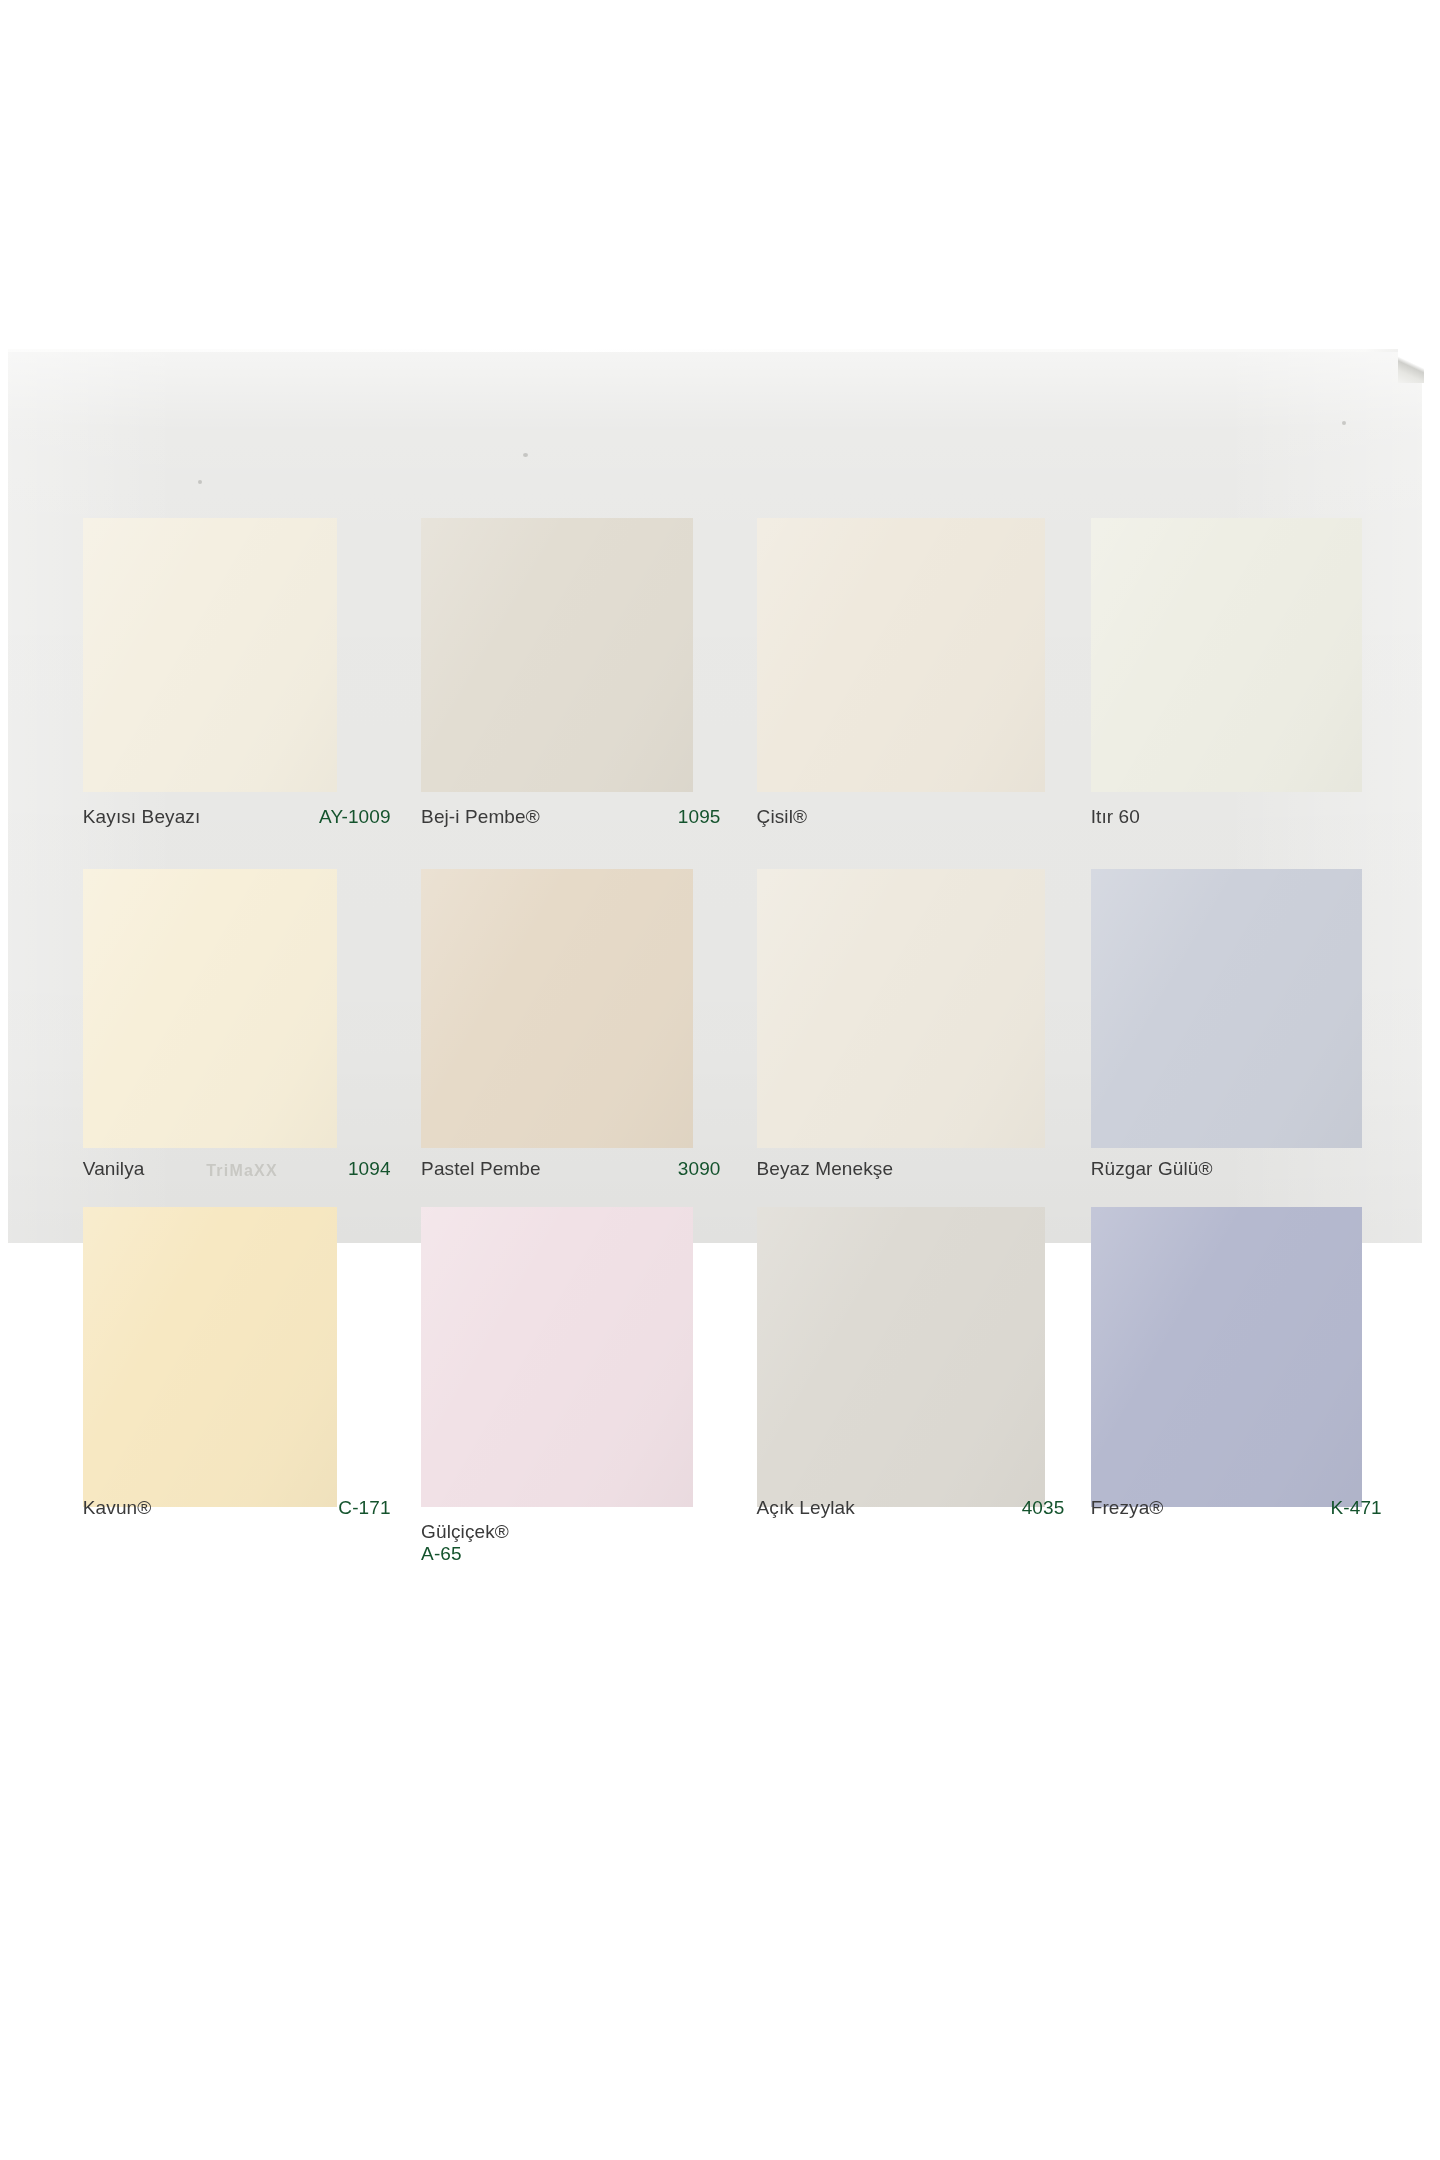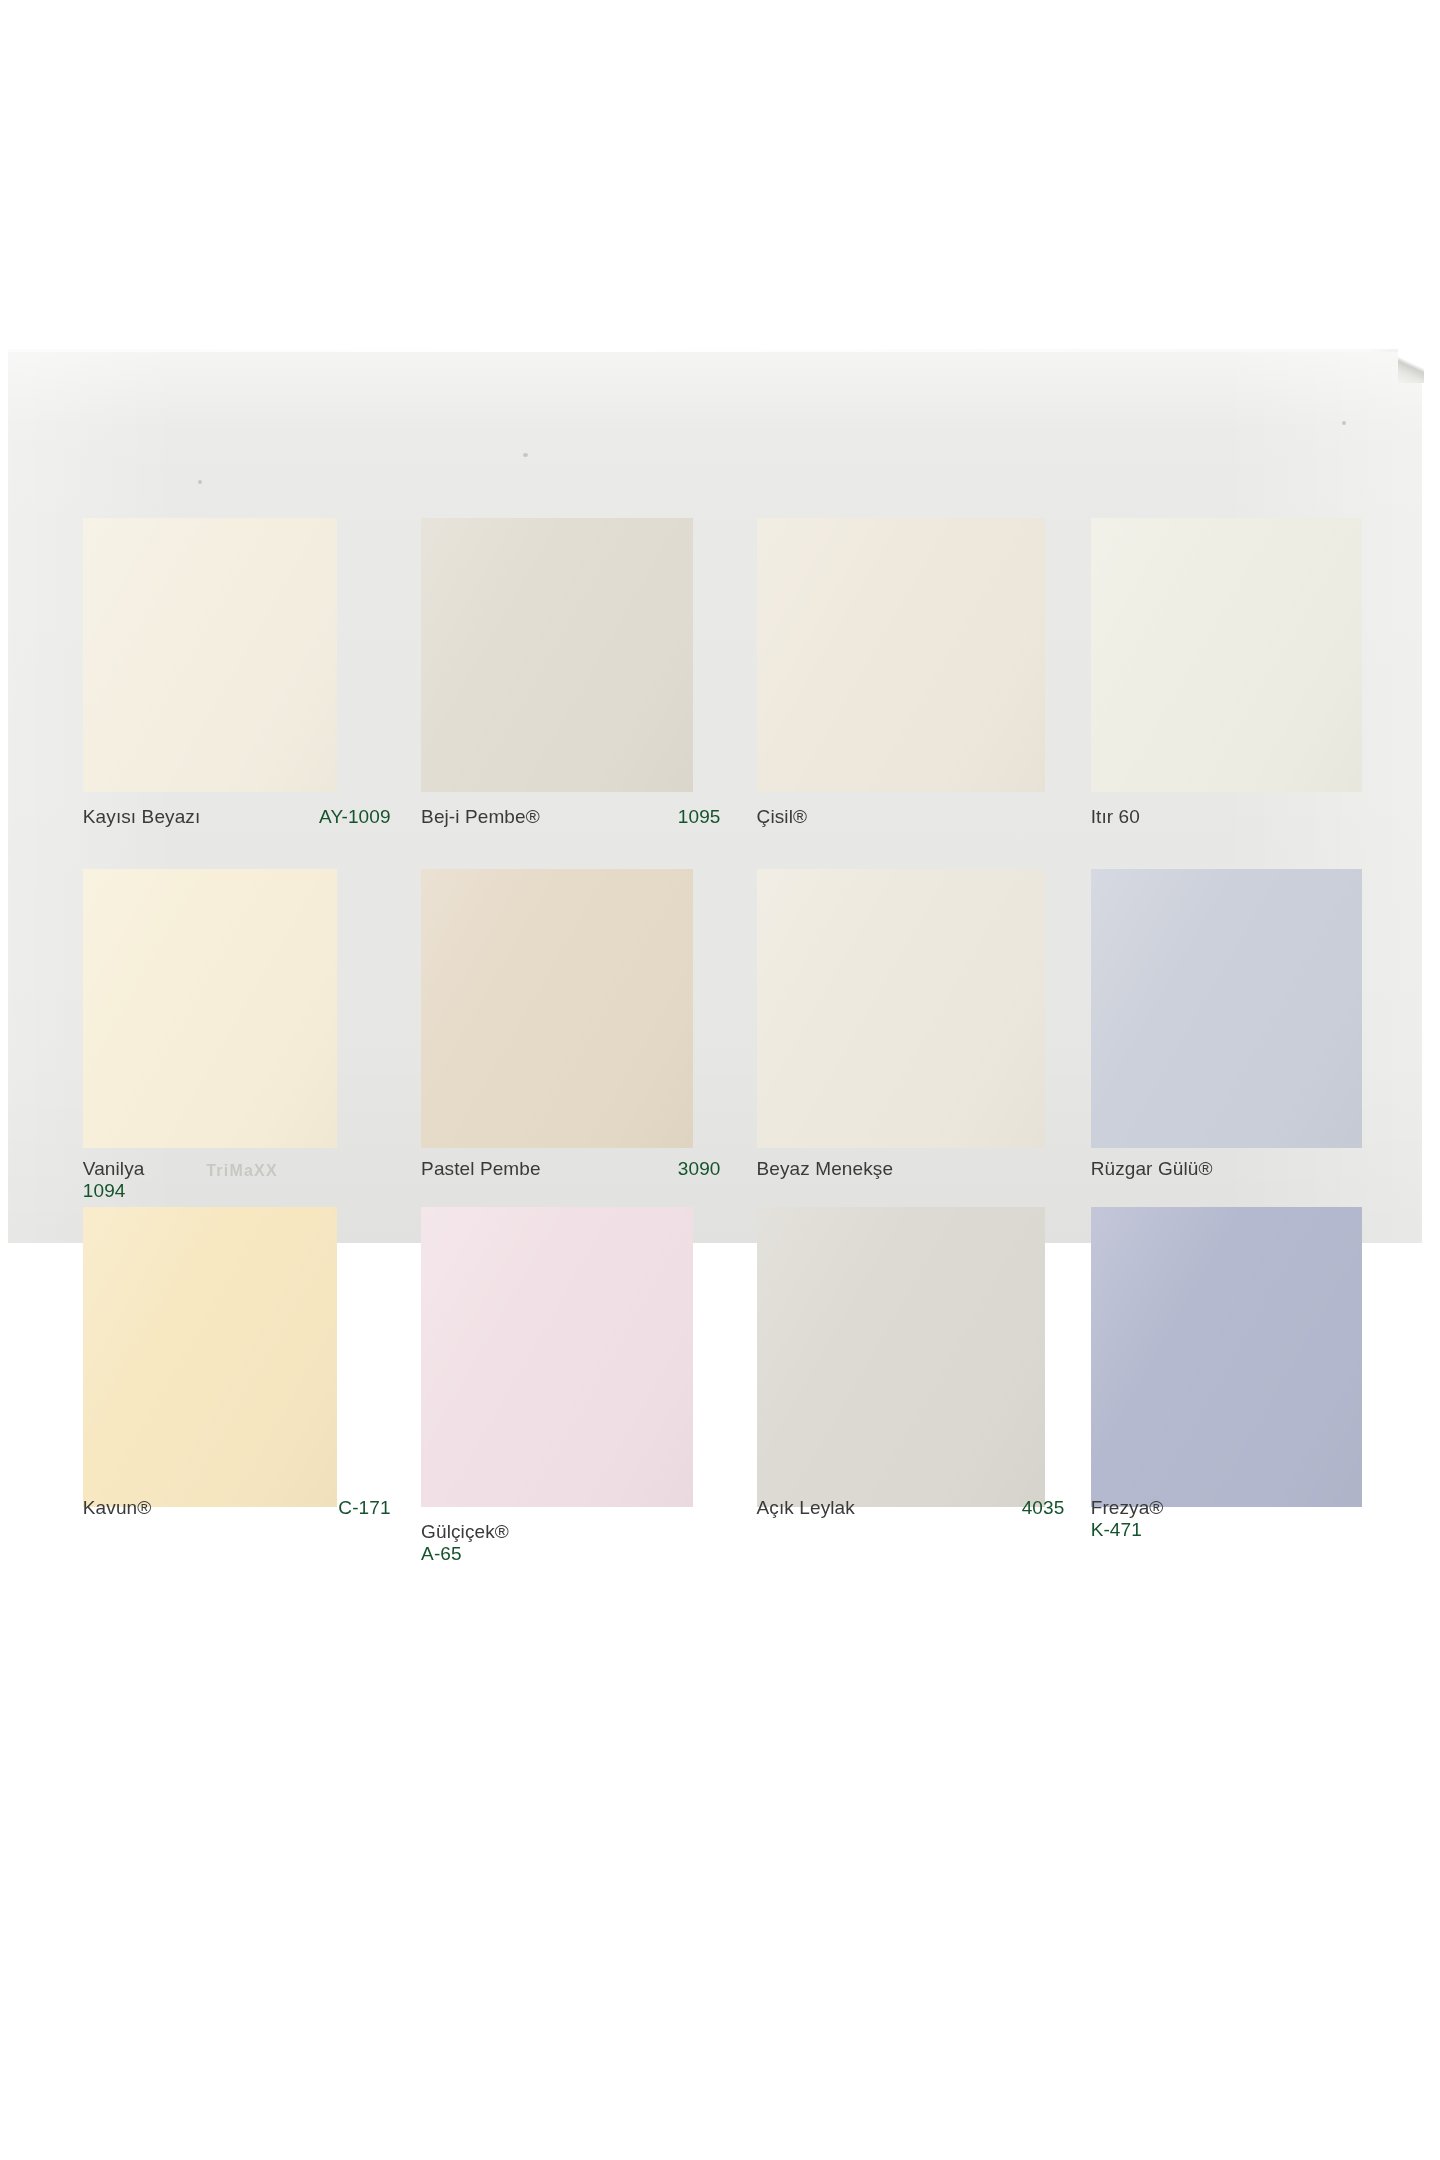--- a/index.html
+++ b/index.html
@@ -167,21 +167,21 @@
         </div>
         <div class="swatch-caption" style="left: 1082.68px; top: 456.778px; width: 291.118px;">
           <span class="swatch-name">Itır 60</span>
           <span class="swatch-code"></span>
         </div>
         <div class="swatch-cell" style="left: 74.8588px; top: 519.638px; width: 253.688px; height: 279.375px;">
           <div class="swatch-chip" style="left: 0px; top: 0px; width: 100%; height: 100%; background: rgb(247, 239, 217);">
             <div class="swatch-chip-inner"></div>
           </div>
         </div>
-        <div class="swatch-caption" style="left: 74.8588px; top: 808.791px; width: 307.753px; flex-direction: column;">
+        <div class="swatch-caption" style="left: 74.8588px; top: 808.791px; width: 307.753px;">
           <span class="swatch-name">Vanilya</span>
           <span class="swatch-code">1094</span>
         </div>
         <div class="swatch-cell" style="left: 413.11px; top: 519.638px; width: 271.71px; height: 279.375px;">
           <div class="swatch-chip" style="left: 0px; top: 0px; width: 100%; height: 100%; background: rgb(230, 218, 200);">
             <div class="swatch-chip-inner"></div>
           </div>
         </div>
         <div class="swatch-caption" style="left: 413.11px; top: 808.791px; width: 299.435px;">
           <span class="swatch-name">Pastel Pembe</span>
@@ -230,21 +230,21 @@
         </div>
         <div class="swatch-caption" style="left: 748.588px; top: 1148.23px; width: 307.753px;">
           <span class="swatch-name">Açık Leylak</span>
           <span class="swatch-code">4035</span>
         </div>
         <div class="swatch-cell" style="left: 1082.68px; top: 857.681px; width: 271.71px; height: 300.328px;">
           <div class="swatch-chip" style="left: 0px; top: 0px; width: 100%; height: 100%; background: rgb(181, 185, 207);">
             <div class="swatch-chip-inner"></div>
           </div>
         </div>
-        <div class="swatch-caption" style="left: 1082.68px; top: 1148.23px; width: 291.118px; flex-direction: column;">
+        <div class="swatch-caption" style="left: 1082.68px; top: 1148.23px; width: 291.118px;">
           <span class="swatch-name">Frezya®</span>
           <span class="swatch-code">K-471</span>
         </div>
         <div class="brand-mark" style="left: 198.237px; top: 812.791px;">TriMaXX</div>
       </div>
   </div>
 
 </div>
 
 </body></html>

